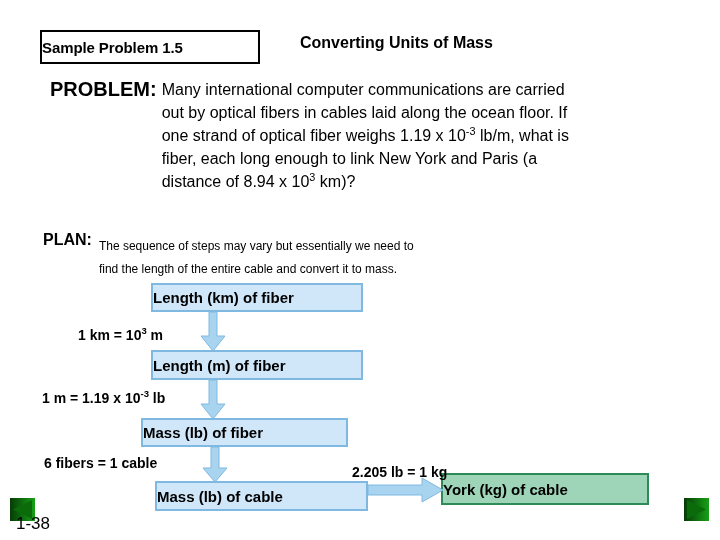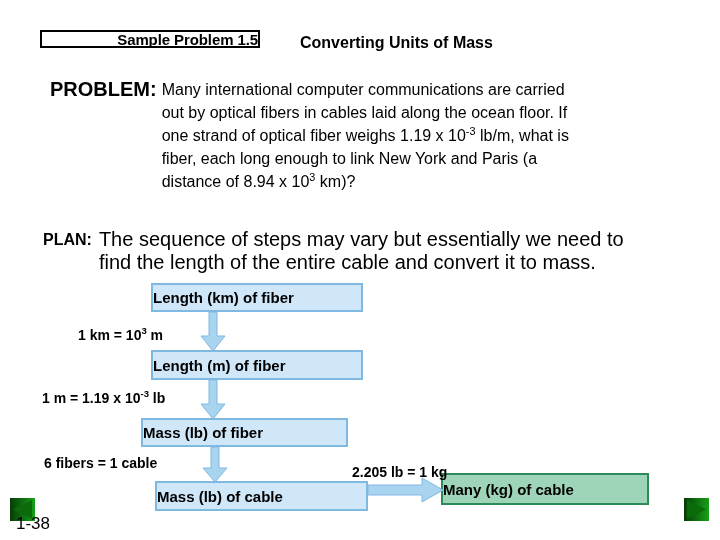--- a/index.html
+++ b/index.html
@@ -21,26 +21,26 @@
     width: 720px;
     height: 540px;
   }
 
   
   .title-box {
     position: absolute;
     left: 40px;
     top: 30px;
     width: 220px;
-    height: 18px;
+    height: 34px;
     border: 2px solid #000000;
     box-sizing: border-box;
     display: flex;
     align-items: center;
-    justify-content: flex-end;
+    justify-content: flex-start;
   }
   .title-box-label {
     font-size: 15px;
     font-weight: bold;
     letter-spacing: -0.1px;
     white-space: nowrap;
   }
   .header-subtitle {
     position: absolute;
     left: 300px;
@@ -84,23 +84,24 @@
     width: 660px;
   }
   .plan-label {
     font-size: 16px;
     font-weight: bold;
     flex: none;
     line-height: 23px;
     padding-left: 5px;
   }
   .plan-body {
-    font-size: 20px;
+    font-size: 12px;
     line-height: 23px;
     margin-left: 7px;
+    margin-top: 7px;
   }
   .plan-body div { white-space: nowrap; }
 
   sup { font-size: 0.68em; vertical-align: super; line-height: 0; }
 
   
   .flow-box {
     position: absolute;
     box-sizing: border-box;
     display: flex;
@@ -206,21 +207,21 @@
 
   <div class="flow-box blue" id="box-mass-lb-fiber">
     <span>Mass (lb) of fiber</span>
   </div>
 
   <div class="flow-box blue" id="box-mass-lb-cable">
     <span>Mass (lb) of cable</span>
   </div>
 
   <div class="flow-box green" id="box-mass-kg-cable">
-    <span>Many (kg) of cable</span>
+    <span>York (kg) of cable</span>
   </div>
 
   <div class="arrow" id="arrow-1">
     <svg width="26" height="40" viewBox="0 0 26 40">
       <polygon points="9,0 17,0 17,24 25,24 13,39 1,24 9,24" fill="#a8d4f0" stroke="#7fb8e0" stroke-width="1"></polygon>
     </svg>
   </div>
 
   <div class="arrow" id="arrow-2">
     <svg width="26" height="40" viewBox="0 0 26 40">

